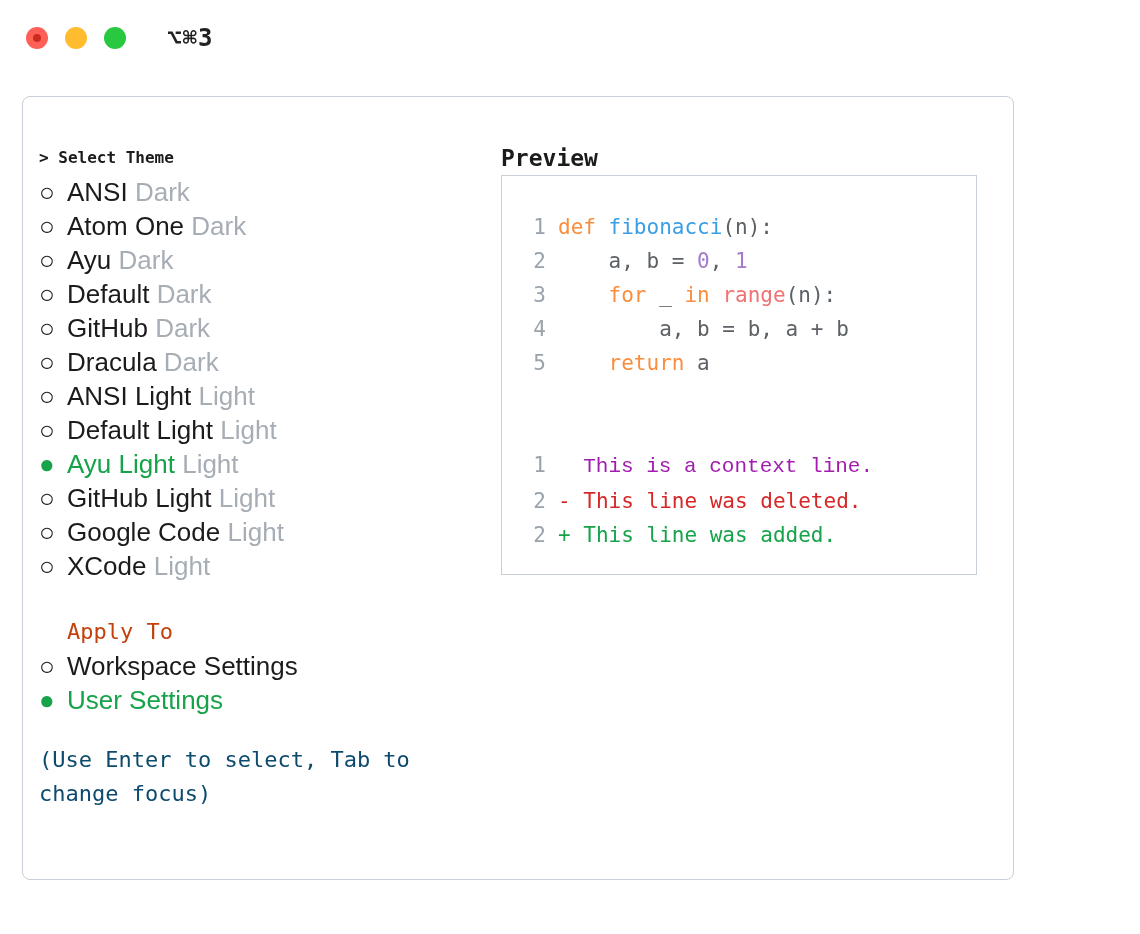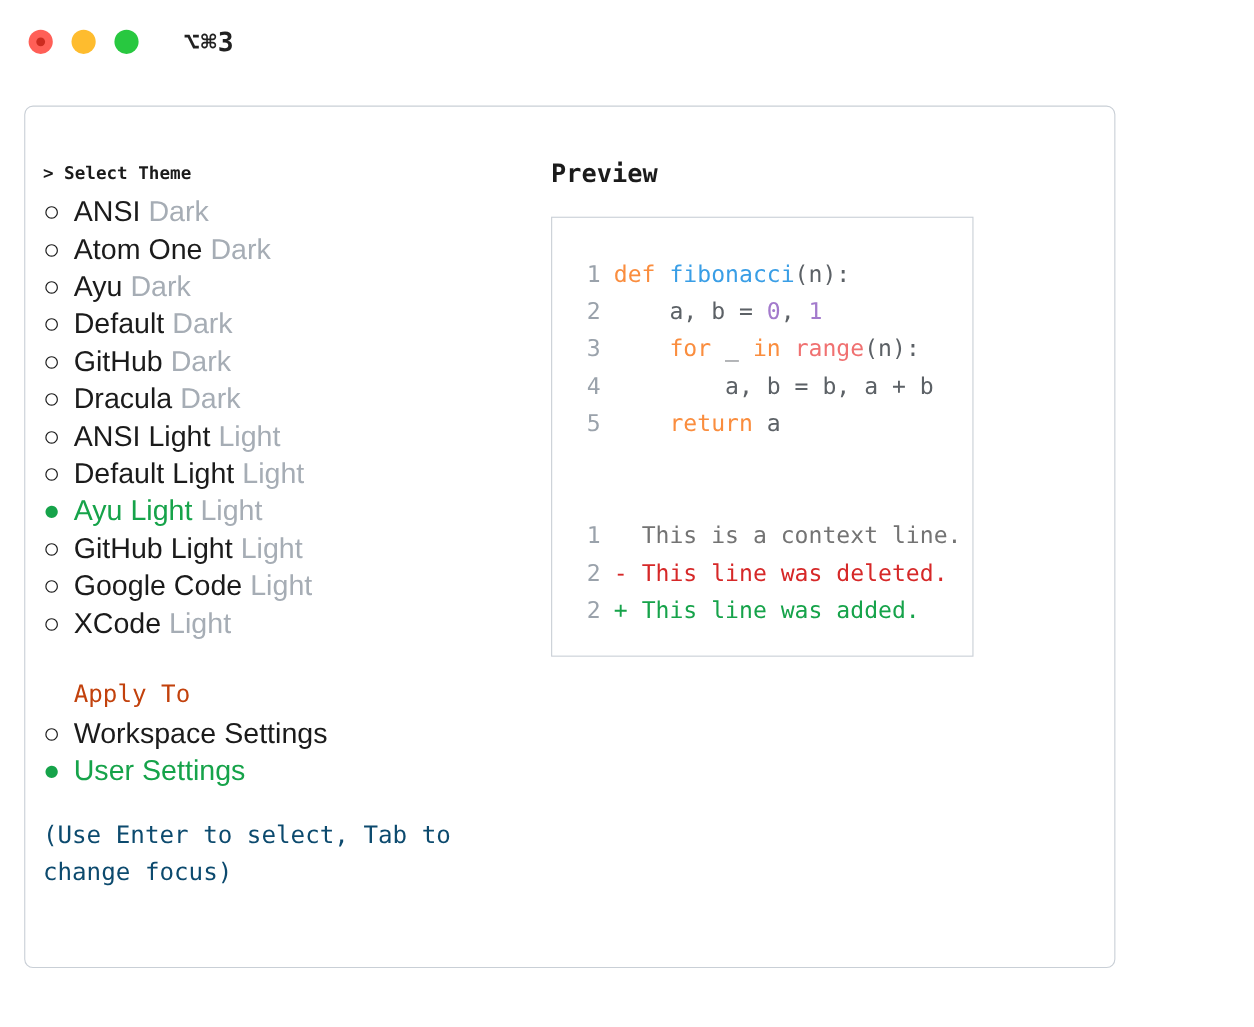--- a/index.html
+++ b/index.html
@@ -132,22 +132,21 @@
     width: 420px;
   }
   .preview-heading {
     font-family: "DejaVu Sans Mono", monospace;
     font-size: 23px;
     font-weight: bold;
     color: #1b1b1b;
     line-height: 34px;
   }
   .preview-box {
-    margin-top: 22px;
-    width: 384px;
+    width: 476px;
     height: 400px;
     border: 1px solid #c9cfd6;
     box-sizing: border-box;
     background: #ffffff;
     padding: 34px 0 0 18px;
   }
   .code-line {
     font-family: "DejaVu Sans Mono", monospace;
     font-size: 21px;
     line-height: 34px;
@@ -161,21 +160,21 @@
     color: #9aa2ab;
     margin-right: 12px;
   }
   .kw { color: #fa8d3e; }
   .fn { color: #399ee6; }
   .num { color: #a37acc; }
   .builtin { color: #f07171; }
   .plain { color: #5c6166; }
   .del { color: #d62828; }
   .add { color: #16a34a; }
-  .ctx { color: #737373; }
+  .ctx { color: #a21caf; font-family: Liberation Mono, monospace; }
   .blank-line { height: 34px; }
 </style>
 </head>
 <body>
 
 <div class="window">
 
   <div class="titlebar">
     <span class="dot red"></span>
     <span class="dot yellow"></span>

